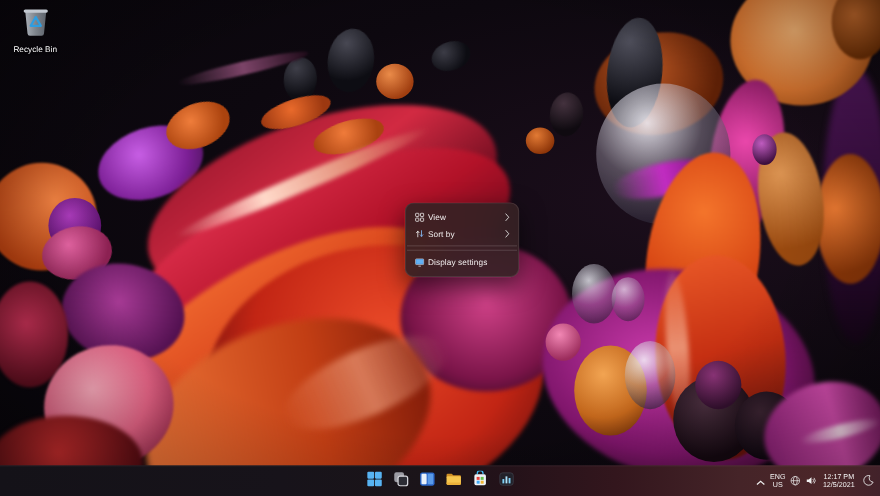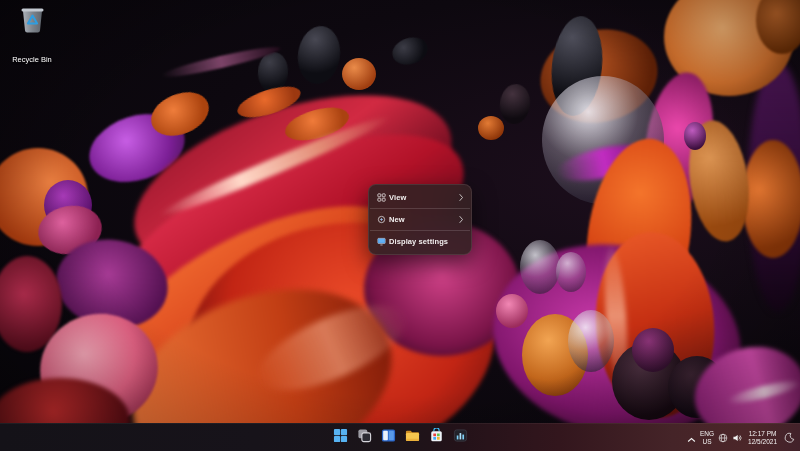--- a/index.html
+++ b/index.html
@@ -18,21 +18,21 @@
   }
   .blob{position:absolute;border-radius:50%;}
   #vignette{
     position:absolute;inset:0;z-index:1;pointer-events:none;
     background:radial-gradient(ellipse at 50% 45%, rgba(0,0,0,0) 55%, rgba(0,0,0,.38) 100%);
   }
 
   
   #recycle-bin{
     position:absolute;left:8px;top:5px;width:48px;z-index:2;
-    display:flex;flex-direction:column;align-items:center;gap:16px;
+    display:flex;flex-direction:column;align-items:center;
   }
   #recycle-bin .bin-label{
     margin-top:1px;font-size:7.5px;line-height:9px;color:#fff;
     text-shadow:0 1px 2px rgba(0,0,0,.9);white-space:nowrap;
   }
 
   
   #context-menu{
     position:absolute;left:368px;top:184px;width:104px;z-index:10;
     padding:5px 0;
@@ -42,21 +42,21 @@
     border-radius:8px;
     box-shadow:0 8px 22px rgba(0,0,0,.55);
     box-sizing:border-box;
   }
   .menu-row{
     display:flex;align-items:center;height:15px;padding:0 7px;
     color:#f2efef;font-size:7.5px;letter-spacing:.1px;white-space:nowrap;
   }
   .menu-ico{width:10px;height:10px;flex:0 0 10px;display:flex;align-items:center;justify-content:center;}
   .menu-ico svg{width:9px;height:9px;}
-  .menu-label{margin-left:3px;font-weight:bold;}
+  .menu-label{margin-left:3px;}
   .menu-chev{margin-left:auto;display:flex;align-items:center;}
   .menu-sep{height:1px;margin:3px 1px;background:rgba(255,255,255,.14);}
 
   
   #taskbar{
     position:absolute;left:0;bottom:0;width:800px;height:27px;z-index:20;
     background:linear-gradient(90deg,
       #141218 0%, #17131a 32%, #1b1419 48%, #241219 58%,
       #33161d 70%, #452428 84%, #4c2629 94%, #42222a 100%);
     border-top:1px solid rgba(255,255,255,.05);
@@ -159,37 +159,37 @@
             </g>
           </svg>
         </span>
         <span class="menu-label">View</span>
         <span class="menu-chev">
           <svg width="6" height="9" viewBox="0 0 8 12">
             <path d="M2.2 1.6 L6 6 L2.2 10.4" fill="none" stroke="#d2cfcf" stroke-width="1.2"></path>
           </svg>
         </span>
       </div>
-      <div class="menu-sep"></div>
       <div class="menu-row">
         <span class="menu-ico">
           <svg viewBox="0 0 16 16">
-            <g fill="none" stroke-width="1.3">
-              <circle cx="8" cy="8" r="5.6" stroke="#e8e6e6"></circle>
-              <path d="M8 5.2 v5.6 M5.2 8 h5.6" stroke="#9cc3ee"></path>
+            <g fill="none" stroke-width="1.4" stroke-linecap="round">
+              <path d="M5 13 V4 M5 4 L2.8 6.4 M5 4 L7.2 6.4" stroke="#e8e6e6"></path>
+              <path d="M11 3 V12 M11 12 L8.8 9.6 M11 12 L13.2 9.6" stroke="#83b5ec"></path>
             </g>
           </svg>
         </span>
-        <span class="menu-label">New</span>
+        <span class="menu-label">Sort by</span>
         <span class="menu-chev">
           <svg width="6" height="9" viewBox="0 0 8 12">
             <path d="M2.2 1.6 L6 6 L2.2 10.4" fill="none" stroke="#d2cfcf" stroke-width="1.2"></path>
           </svg>
         </span>
       </div>
+      <div class="menu-sep"></div>
       <div class="menu-sep"></div>
       <div class="menu-row">
         <span class="menu-ico">
           <svg viewBox="0 0 16 16">
             <rect x="1.4" y="2.4" width="13.2" height="9.2" rx="1.4" fill="#3f8fe0" stroke="#cdd2da" stroke-width="1"></rect>
             <rect x="2.6" y="3.6" width="10.8" height="6.8" rx=".8" fill="#63b1f4"></rect>
             <path d="M6 14.2 h4" stroke="#cdd2da" stroke-width="1.3"></path>
           </svg>
         </span>
         <span class="menu-label">Display settings</span>

